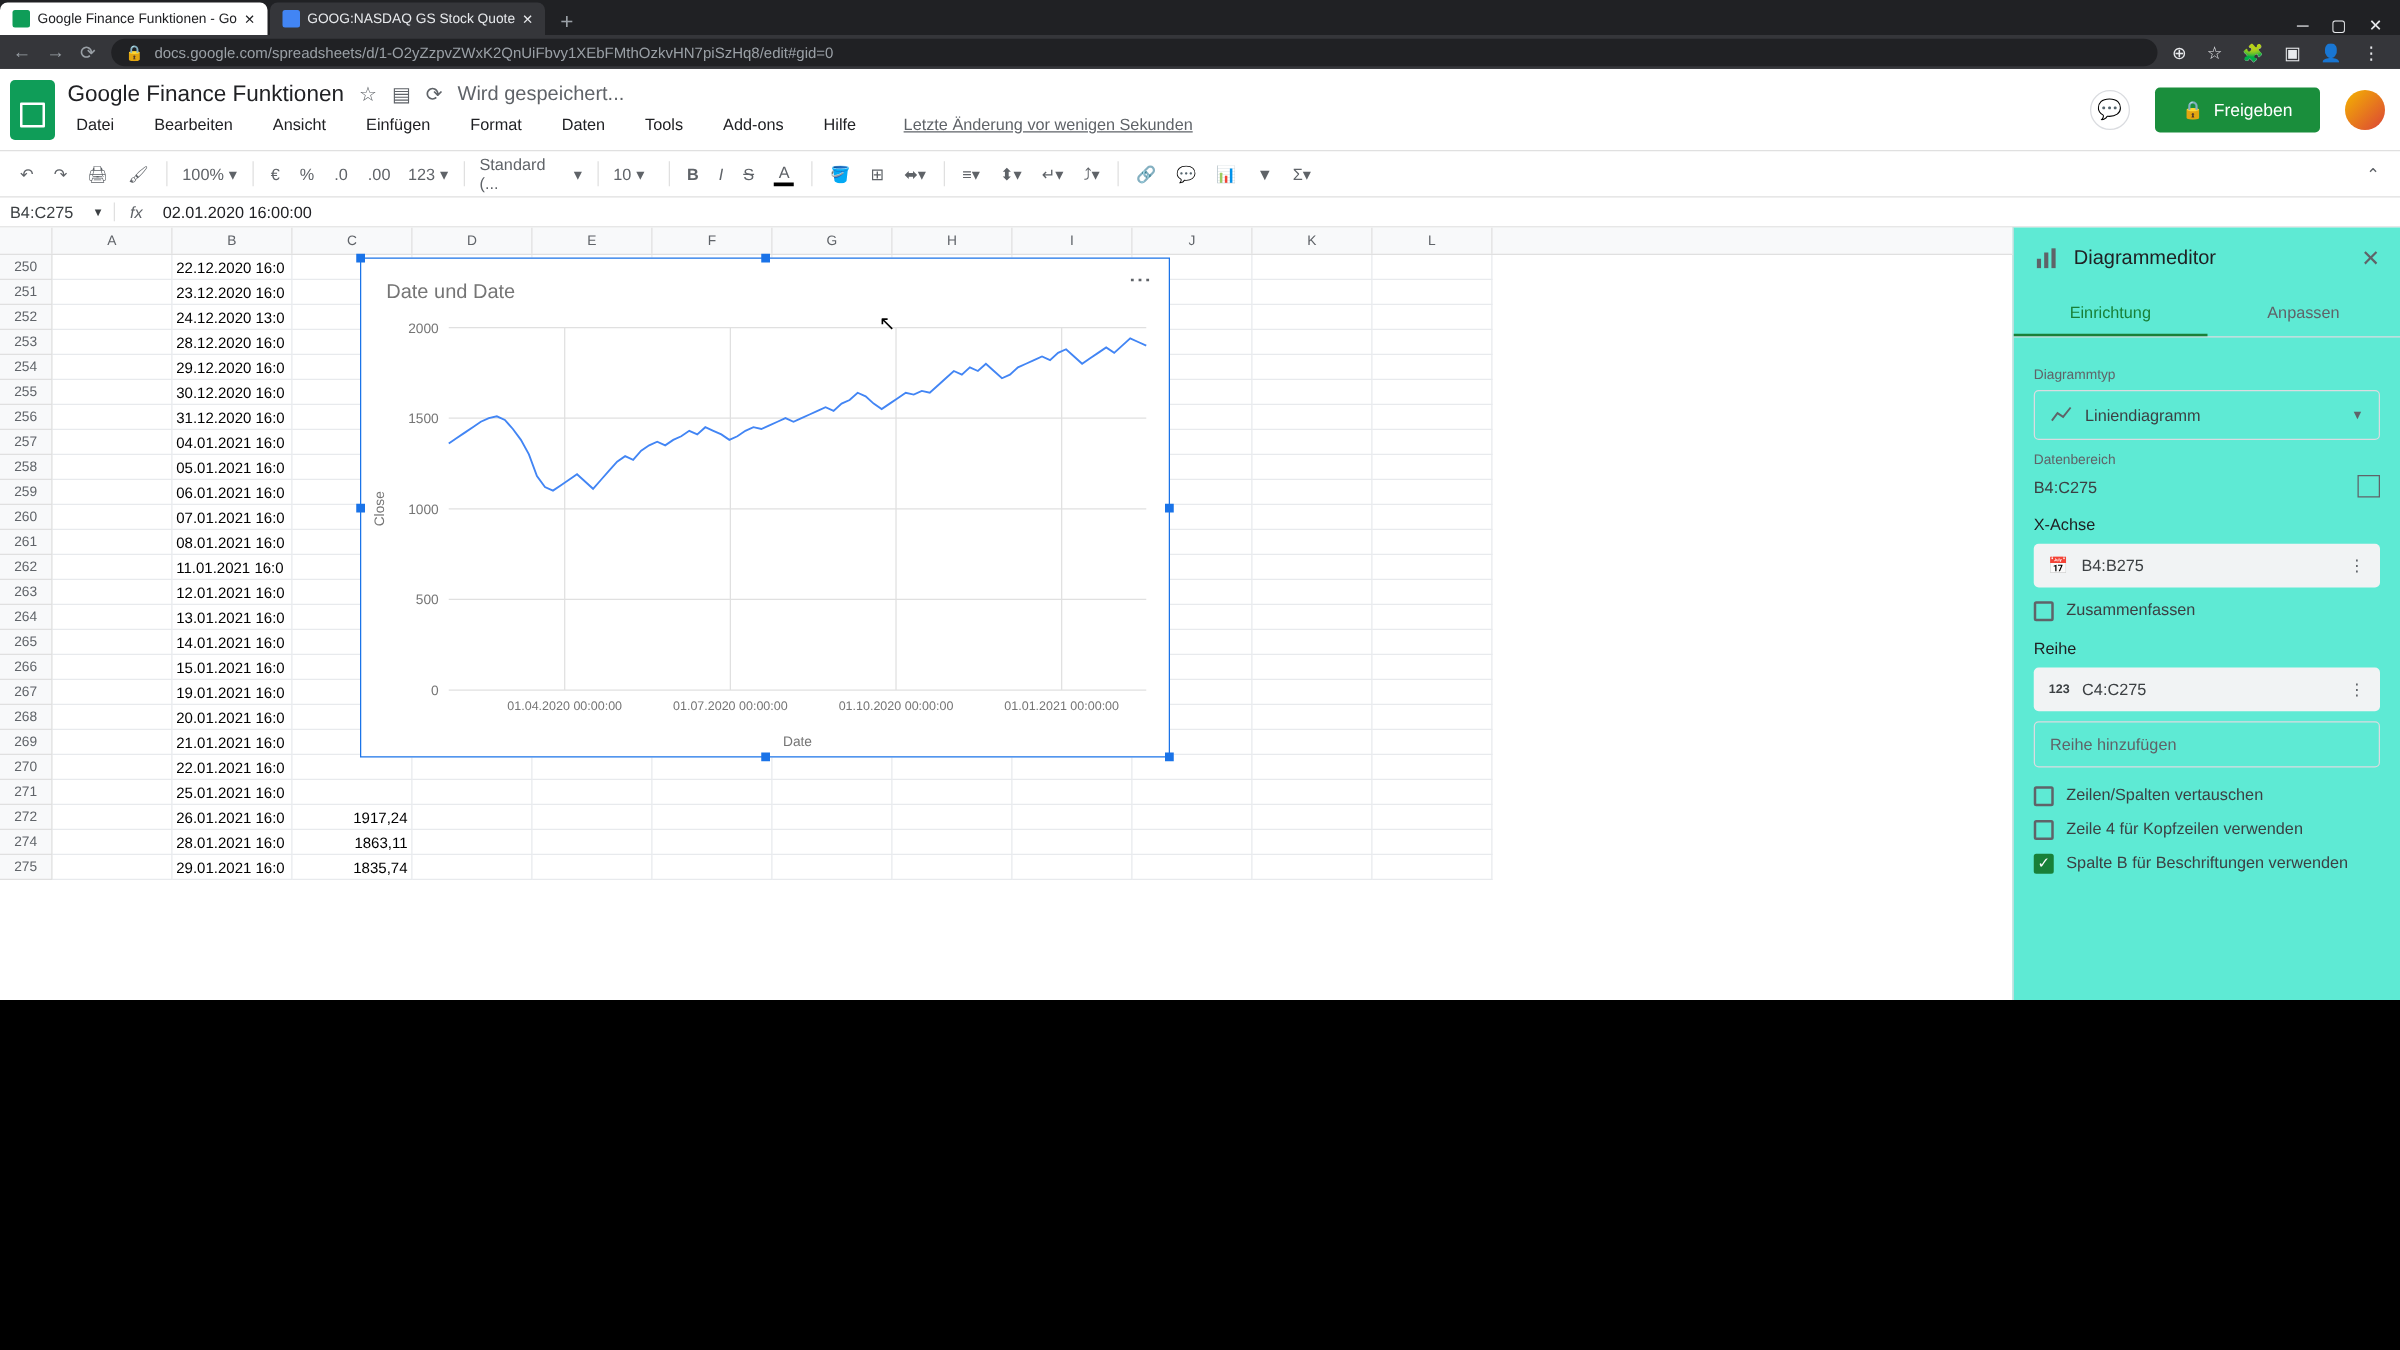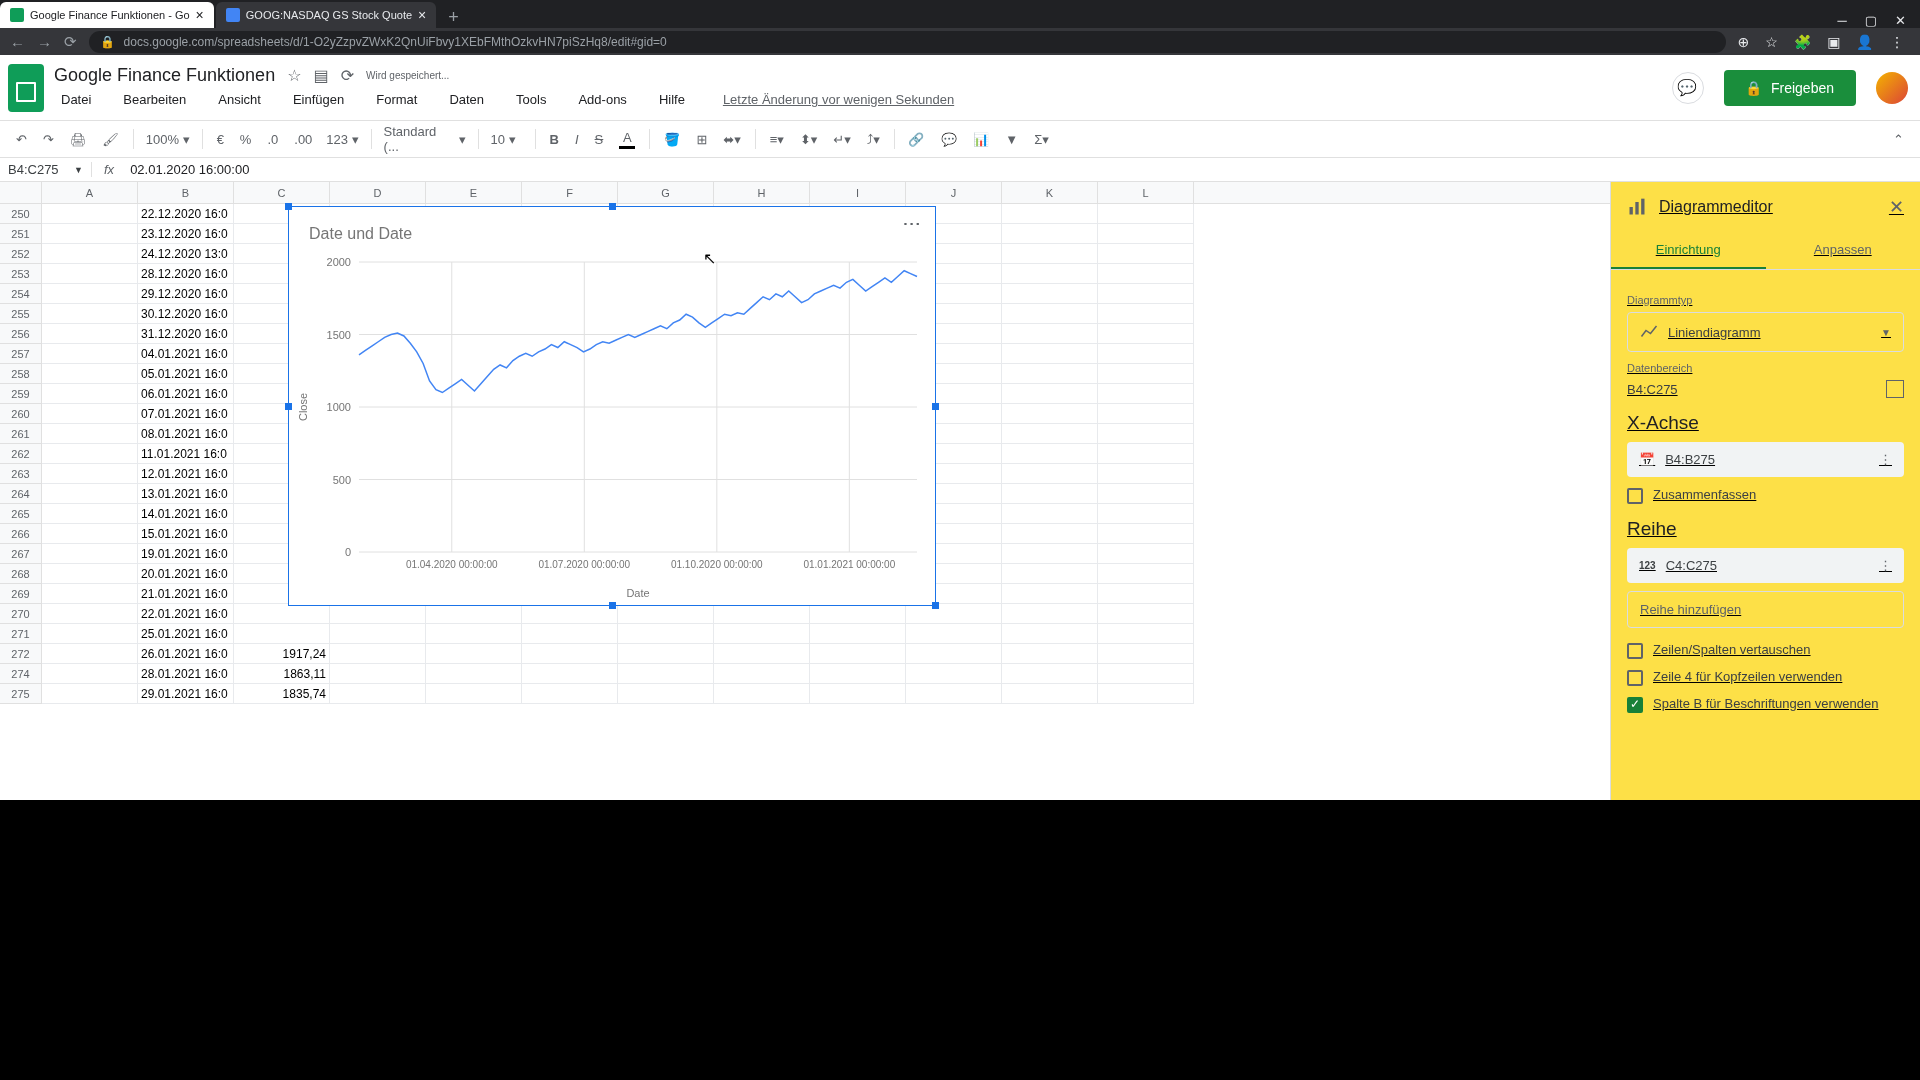--- a/index.html
+++ b/index.html
@@ -20,21 +20,21 @@
 .addr-right { display: flex; gap: 16px; color: #e8eaed; font-size: 14px; padding-right: 6px; }
 
 
 .app-header { height: 65px; display: flex; align-items: center; padding: 0 12px 0 8px; gap: 10px; }
 .sheets-logo { width: 36px; height: 48px; background: #0f9d58; border-radius: 4px; position: relative; }
 .sheets-logo::after { content: ""; position: absolute; top: 18px; left: 8px; right: 8px; bottom: 10px; border: 2px solid #fff; border-radius: 1px; }
 .doc-title-area { display: flex; flex-direction: column; }
 .doc-title-row { display: flex; align-items: center; gap: 12px; }
 .doc-title { font-size: 18px; color: #202124; }
 .title-icon { color: #5f6368; font-size: 16px; }
-.save-status { font-size: 10px; color: #5f6368; }
+.save-status { font-size: 16px; color: #5f6368; }
 .menu-bar { display: flex; gap: 18px; font-size: 13px; color: #202124; margin-top: 3px; }
 .menu-bar span { padding: 3px 7px; cursor: pointer; }
 .last-edit { color: #5f6368; text-decoration: underline; font-size: 13px; margin-left: 6px; }
 .header-right { margin-left: auto; display: flex; align-items: center; gap: 20px; }
 .comment-btn { width: 32px; height: 32px; border: 1px solid #dadce0; border-radius: 50%; display: flex; align-items: center; justify-content: center; color: #5f6368; font-size: 16px; }
 .share-btn { background: #1a8e3c; color: #fff; padding: 10px 22px; border-radius: 4px; font-size: 14px; font-weight: 500; display: flex; align-items: center; gap: 8px; }
 .avatar { width: 32px; height: 32px; border-radius: 50%; background: linear-gradient(135deg, #f4b400, #db4437); }
 
 
 .toolbar { height: 38px; border-top: 1px solid #e0e0e0; border-bottom: 1px solid #e0e0e0; display: flex; align-items: center; padding: 0 10px; gap: 4px; color: #5f6368; font-size: 13px; }
@@ -45,21 +45,21 @@
 
 
 .formula-bar { height: 24px; border-bottom: 1px solid #e0e0e0; display: flex; align-items: center; font-size: 13px; }
 .name-box { width: 92px; padding: 0 8px; border-right: 1px solid #e0e0e0; display: flex; align-items: center; justify-content: space-between; color: #3c4043; }
 .fx-label { padding: 0 12px; color: #5f6368; font-style: italic; }
 .formula-input { flex: 1; padding: 0 4px; color: #202124; }
 
 
 .main { display: flex; height: calc(100% - 55px - 65px - 38px - 24px - 28px - 24px); }
 .sheet-area { flex: 1; position: relative; overflow: hidden; }
-.editor-panel { width: 310px; border-left: 1px solid #dadce0; background: #fde047; display: flex; flex-direction: column; text-decoration: underline; }
+.editor-panel { width: 310px; border-left: 1px solid #dadce0; background: #5eead4; display: flex; flex-direction: column; }
 
 
 .col-headers { display: flex; height: 22px; background: #f8f9fa; border-bottom: 1px solid #e0e0e0; font-size: 11px; color: #5f6368; }
 .corner { width: 42px; border-right: 1px solid #e0e0e0; }
 .col-h { border-right: 1px solid #e0e0e0; display: flex; align-items: center; justify-content: center; }
 .grid-body { position: relative; }
 .row { display: flex; height: 20px; font-size: 12px; }
 .row-h { width: 42px; background: #f8f9fa; border-right: 1px solid #e0e0e0; border-bottom: 1px solid #e0e0e0; display: flex; align-items: center; justify-content: center; color: #5f6368; font-size: 11px; }
 .cell { border-right: 1px solid #e8eaed; border-bottom: 1px solid #e8eaed; padding: 0 3px; display: flex; align-items: center; overflow: hidden; white-space: nowrap; }
 .cell.num { justify-content: flex-end; }
@@ -79,21 +79,21 @@
 .panel-close { font-size: 18px; color: #5f6368; }
 .panel-tabs { display: flex; border-bottom: 1px solid #dadce0; }
 .panel-tab { flex: 1; text-align: center; padding: 10px 0; font-size: 13px; color: #5f6368; cursor: pointer; }
 .panel-tab.active { color: #188038; border-bottom: 2px solid #188038; font-weight: 500; }
 .panel-body { padding: 14px 16px; overflow-y: auto; font-size: 13px; color: #3c4043; }
 .panel-label { font-size: 11px; color: #5f6368; margin-bottom: 6px; margin-top: 10px; }
 .panel-select { border: 1px solid #dadce0; border-radius: 4px; padding: 10px 12px; display: flex; align-items: center; gap: 10px; margin-bottom: 10px; position: relative; }
 .panel-select .chev { margin-left: auto; color: #5f6368; font-size: 10px; }
 .range-row { display: flex; align-items: center; gap: 10px; margin-bottom: 14px; }
 .range-grid-icon { width: 18px; height: 18px; border: 1px solid #5f6368; }
-.section-h { font-size: 19px; font-weight: 500; margin: 14px 0 8px; color: #202124; }
+.section-h { font-size: 13px; font-weight: 500; margin: 14px 0 8px; color: #202124; }
 .pill { background: #f1f3f4; border-radius: 4px; padding: 10px 12px; display: flex; align-items: center; gap: 10px; margin-bottom: 8px; }
 .pill .more { margin-left: auto; color: #5f6368; }
 .chk-row { display: flex; align-items: flex-start; gap: 10px; margin: 10px 0; font-size: 13px; }
 .chk { width: 16px; height: 16px; border: 2px solid #5f6368; border-radius: 2px; flex-shrink: 0; margin-top: 1px; }
 .chk.checked { background: #188038; border-color: #188038; position: relative; }
 .chk.checked::after { content: "✓"; color: #fff; font-size: 12px; position: absolute; top: -2px; left: 1px; }
 .add-series { border: 1px solid #dadce0; border-radius: 4px; padding: 10px 12px; color: #5f6368; margin-bottom: 14px; }
 
 
 .disclaimer { height: 24px; font-size: 10px; color: #5f6368; display: flex; align-items: center; justify-content: center; gap: 4px; background: #fff; border-top: 1px solid #eee; }

